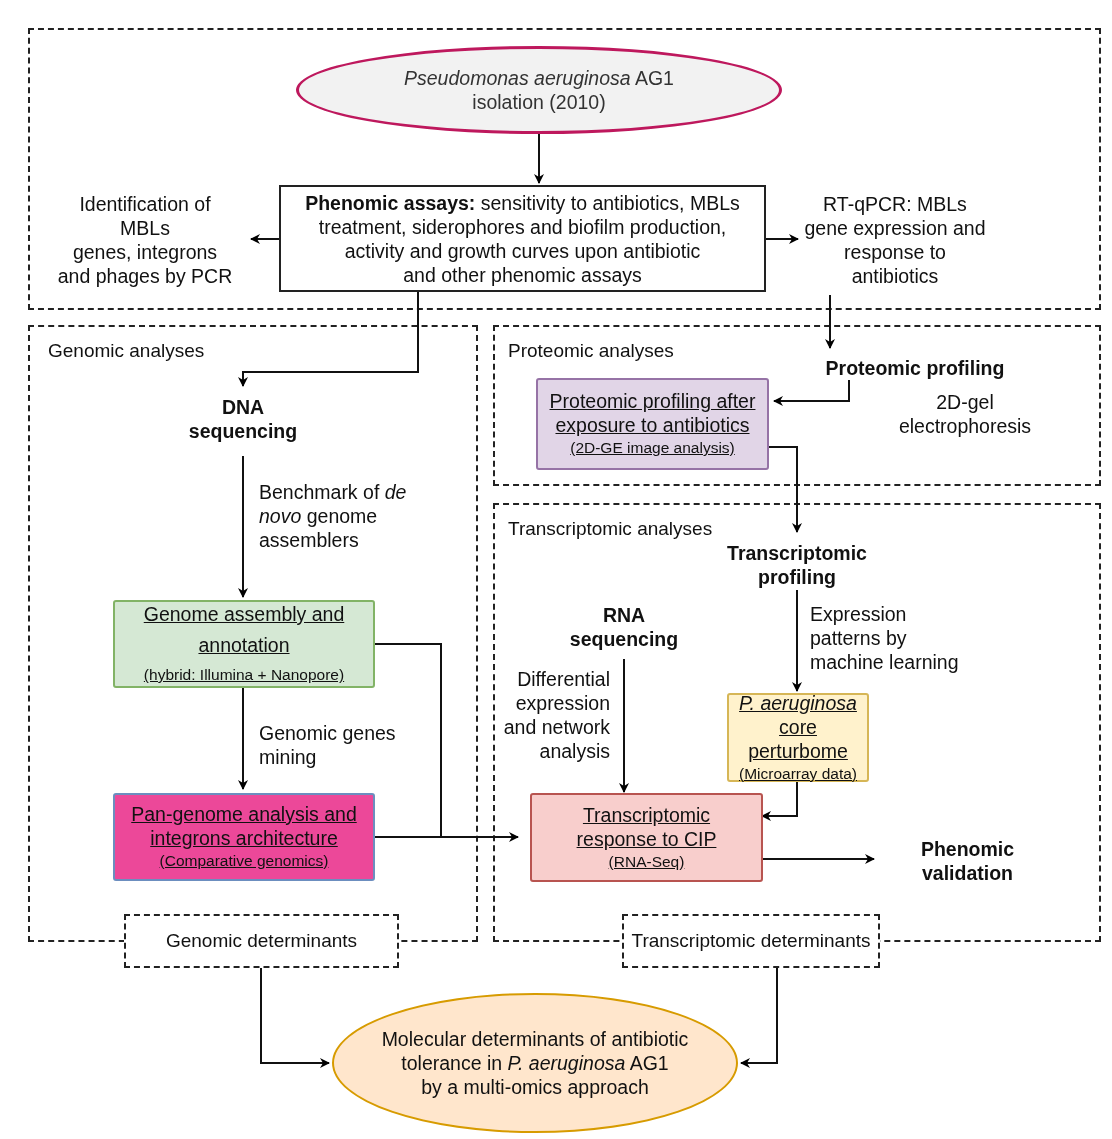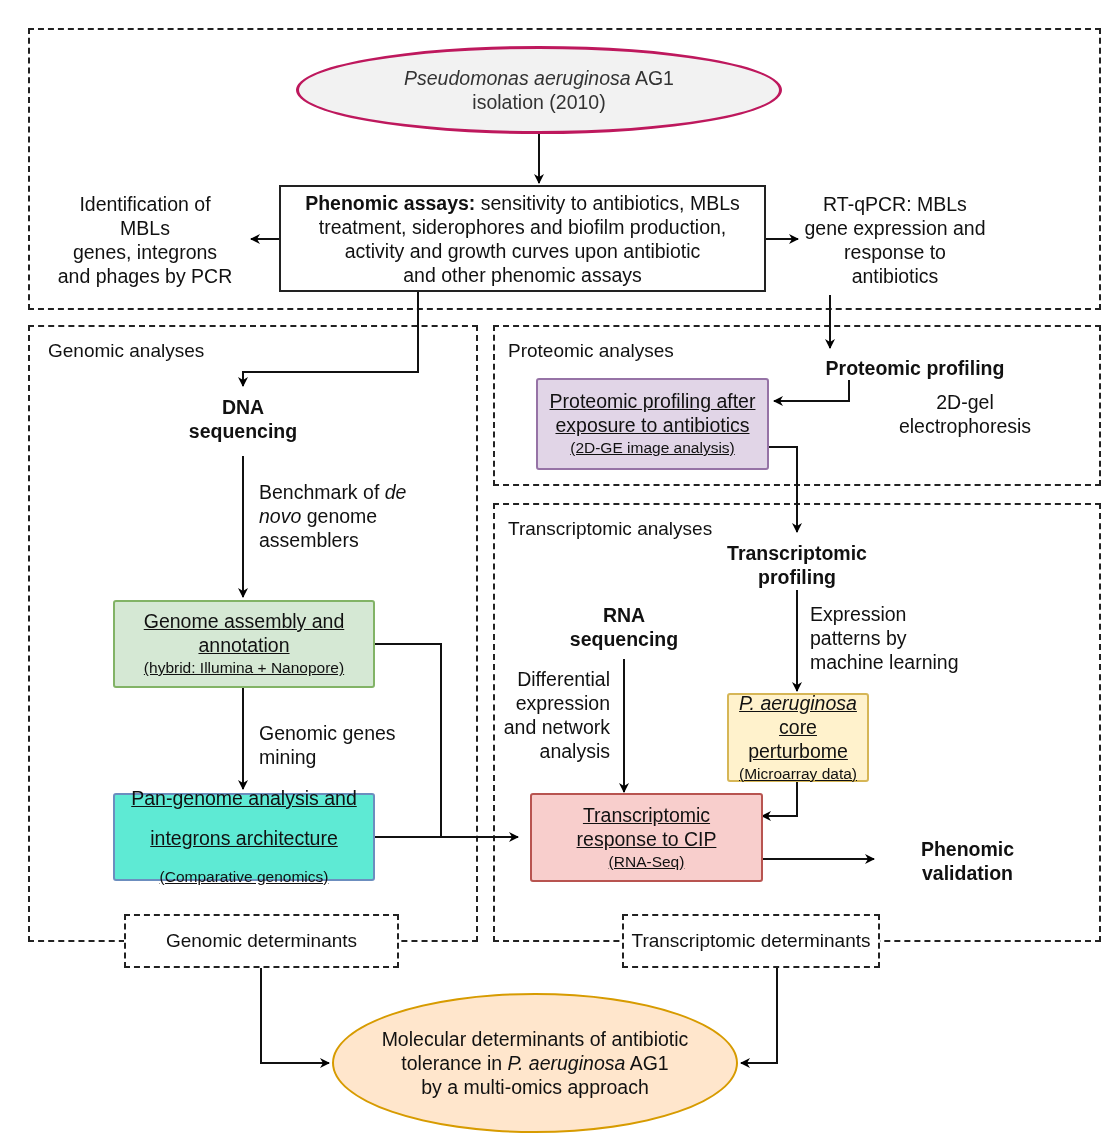--- a/index.html
+++ b/index.html
@@ -89,32 +89,32 @@
   <span class="line">DNA</span>
   <span class="line">sequencing</span>
 </div>
 
 <div class="label left" style="left:259px;top:478px;width:200px;height:76px;">
   <span class="line"><span>Benchmark of </span><i>de</i></span>
   <span class="line"><i>novo</i><span> genome</span></span>
   <span class="line">assemblers</span>
 </div>
 
-<div class="node box" style="left:113px;top:600px;width:262px;height:88px;background:#d5e8d4;border-color:#82b366;">
+<div class="node box" style="left:113px;top:600px;width:262px;height:88px;background:#d5e8d4;border-color:#82b366;justify-content:space-between;">
   <span class="line">Genome assembly and</span>
   <span class="line">annotation</span>
   <span class="line sub">(hybrid: Illumina + Nanopore)</span>
 </div>
 
 <div class="label left" style="left:259px;top:720px;width:160px;height:50px;">
   <span class="line">Genomic genes</span>
   <span class="line">mining</span>
 </div>
 
-<div class="node box" style="left:113px;top:793px;width:262px;height:88px;background:#5eead4;border-color:#6c8ebf;gap:16px;">
+<div class="node box" style="left:113px;top:793px;width:262px;height:88px;background:#ec4899;border-color:#6c8ebf;">
   <span class="line">Pan-genome analysis and</span>
   <span class="line">integrons architecture</span>
   <span class="line sub">(Comparative genomics)</span>
 </div>
 
 <div class="det" style="left:124px;top:914px;width:275px;height:54px;">Genomic determinants</div>
 
 <div class="region-title" style="left:508px;top:340px;">Proteomic analyses</div>
 
 <div class="label bold" style="left:805px;top:355px;width:220px;height:26px;">Proteomic profiling</div>

